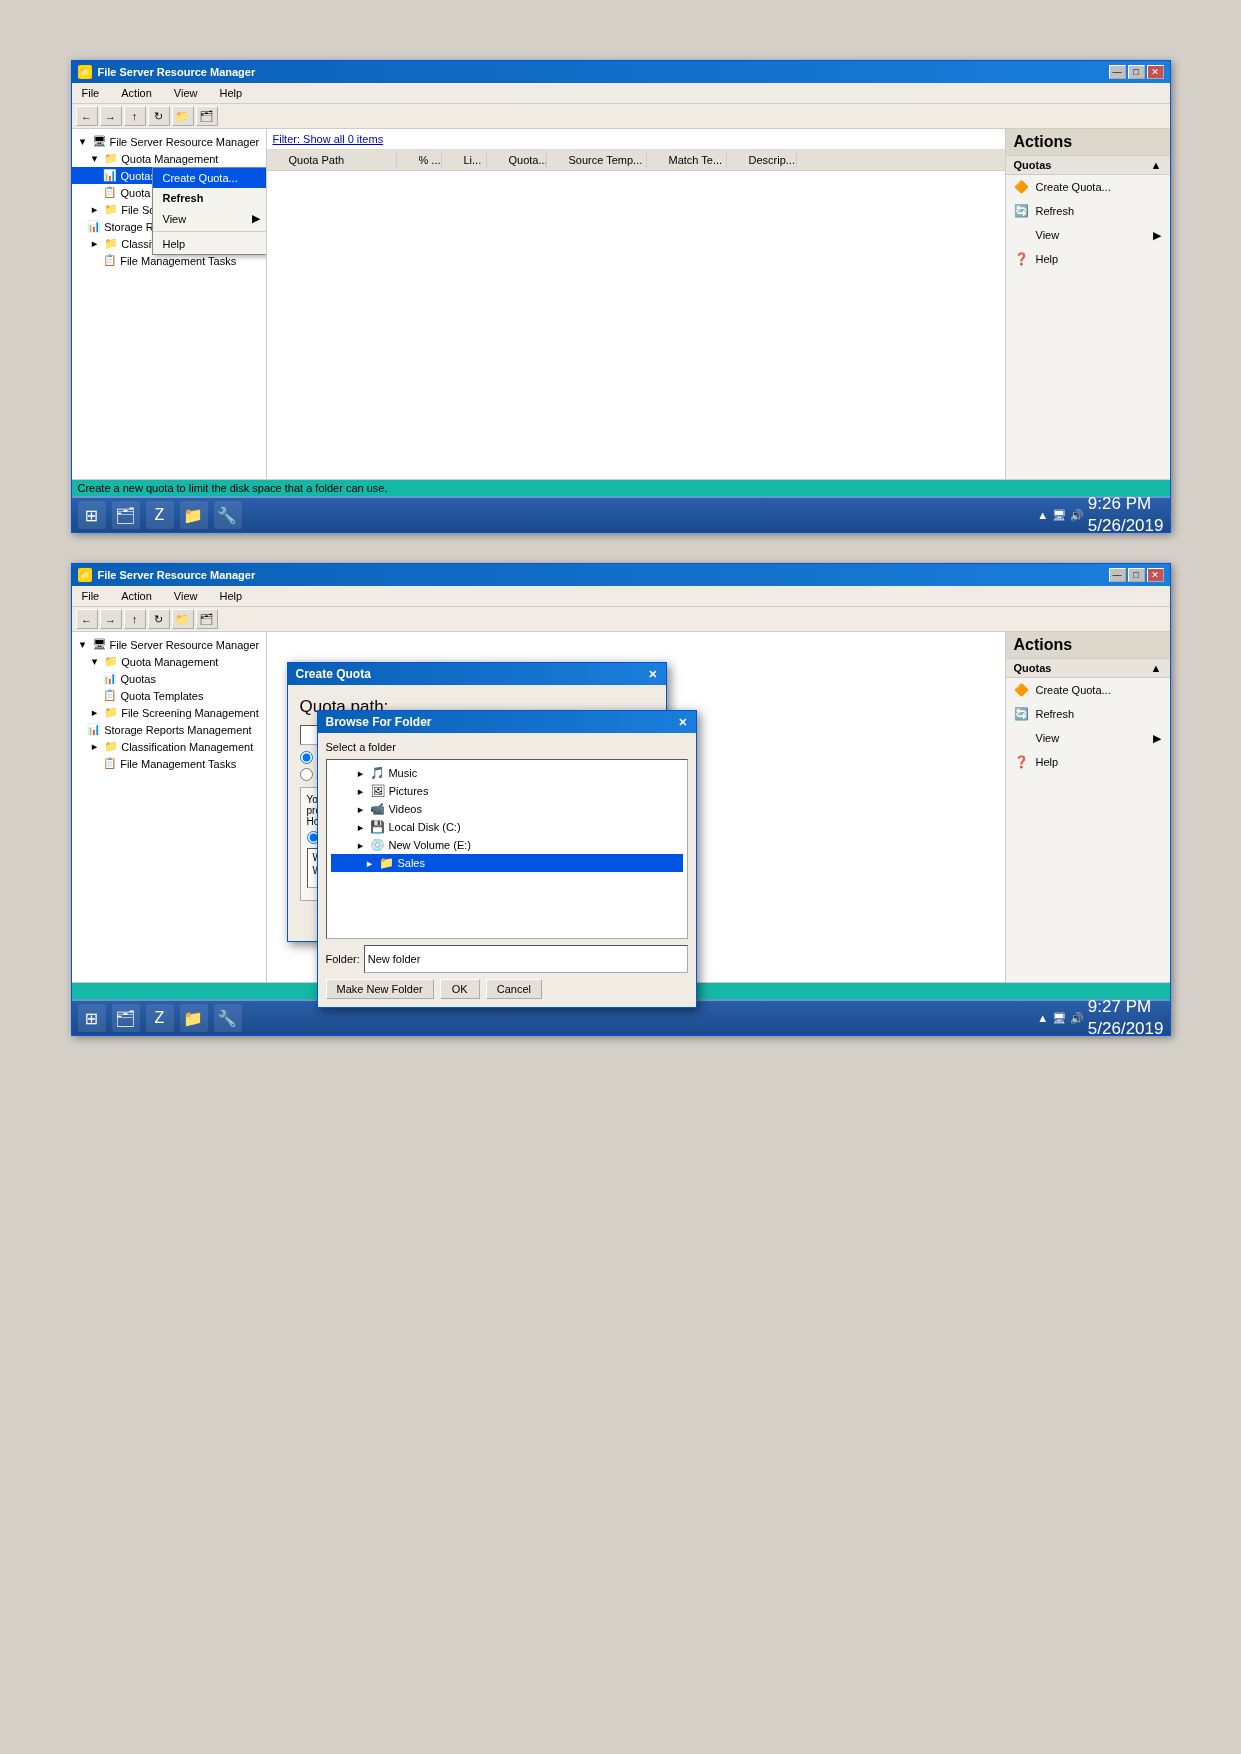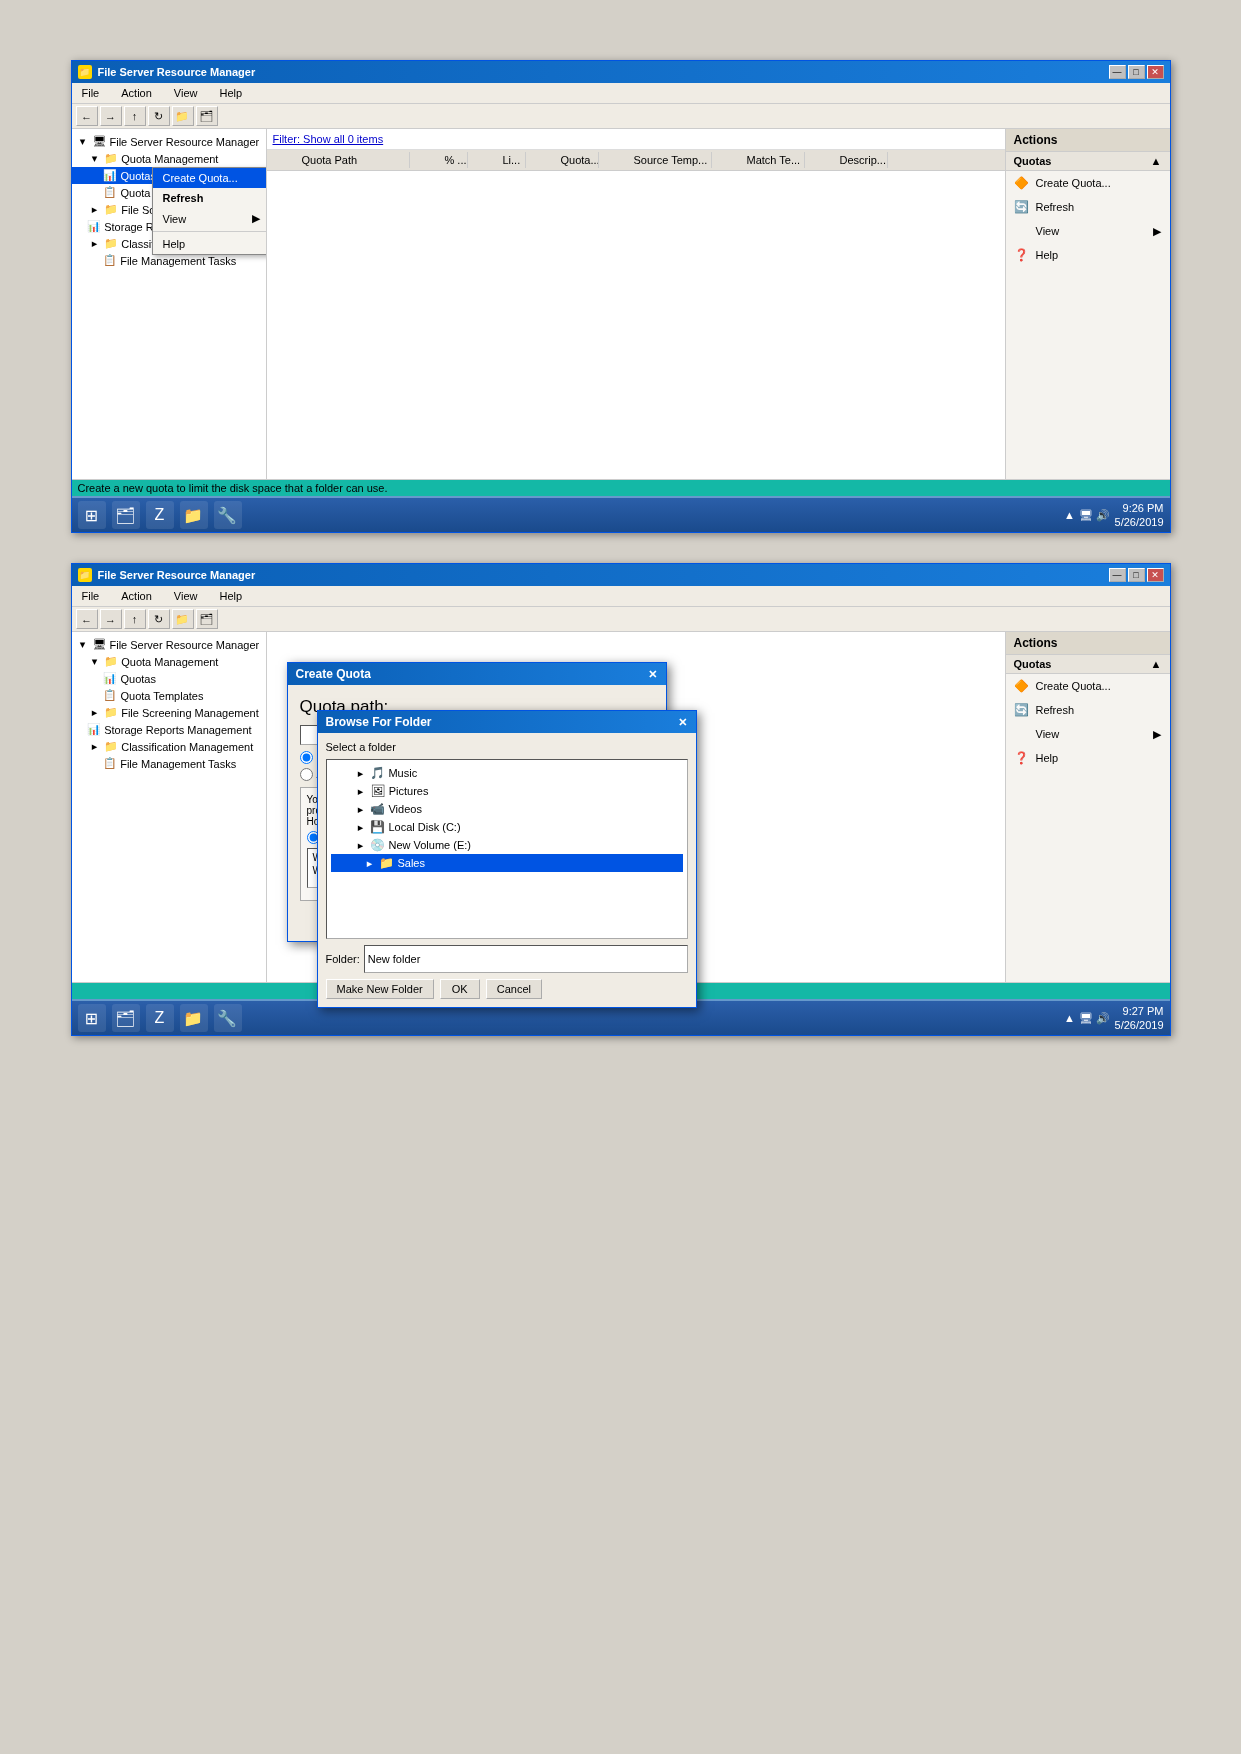--- a/index.html
+++ b/index.html
@@ -166,41 +166,40 @@
     }
 
     .table-col {
       padding: 2px 22px;
       border-right: 1px solid #ccc;
       font-size: 11px;
       font-weight: normal;
       cursor: pointer;
       white-space: nowrap;
       overflow: hidden;
-      margin-left: 13px;
     }
 
     .table-body {
       flex: 1;
       background: white;
     }
 
     
     .actions-panel {
       width: 165px;
       border-left: 1px solid #ccc;
       background: #f5f3ef;
       padding: 0;
     }
 
     .actions-header {
       background: #ddd8cc;
       padding: 4px 8px;
       font-weight: bold;
-      font-size: 12px;
+      font-size: 16px;
       border-bottom: 1px solid #ccc;
     }
 
     .actions-sub-header {
       background: #e8e4dc;
       padding: 3px 8px;
       font-weight: bold;
       font-size: 11px;
       border-bottom: 1px solid #ccc;
       display: flex;
@@ -277,22 +276,22 @@
     .systray {
       display: flex;
       align-items: center;
       gap: 4px;
       color: white;
       font-size: 11px;
     }
 
     .clock {
       color: white;
-      font-size: 11px;
-      text-align: right;
+      font-size: 17px;
+      text-align: left;
       line-height: 1.3;
     }
 
     
     .context-menu {
       position: absolute;
       background: #f5f3ee;
       border: 1px solid #888;
       box-shadow: 2px 2px 5px rgba(0,0,0,0.3);
       min-width: 130px;

